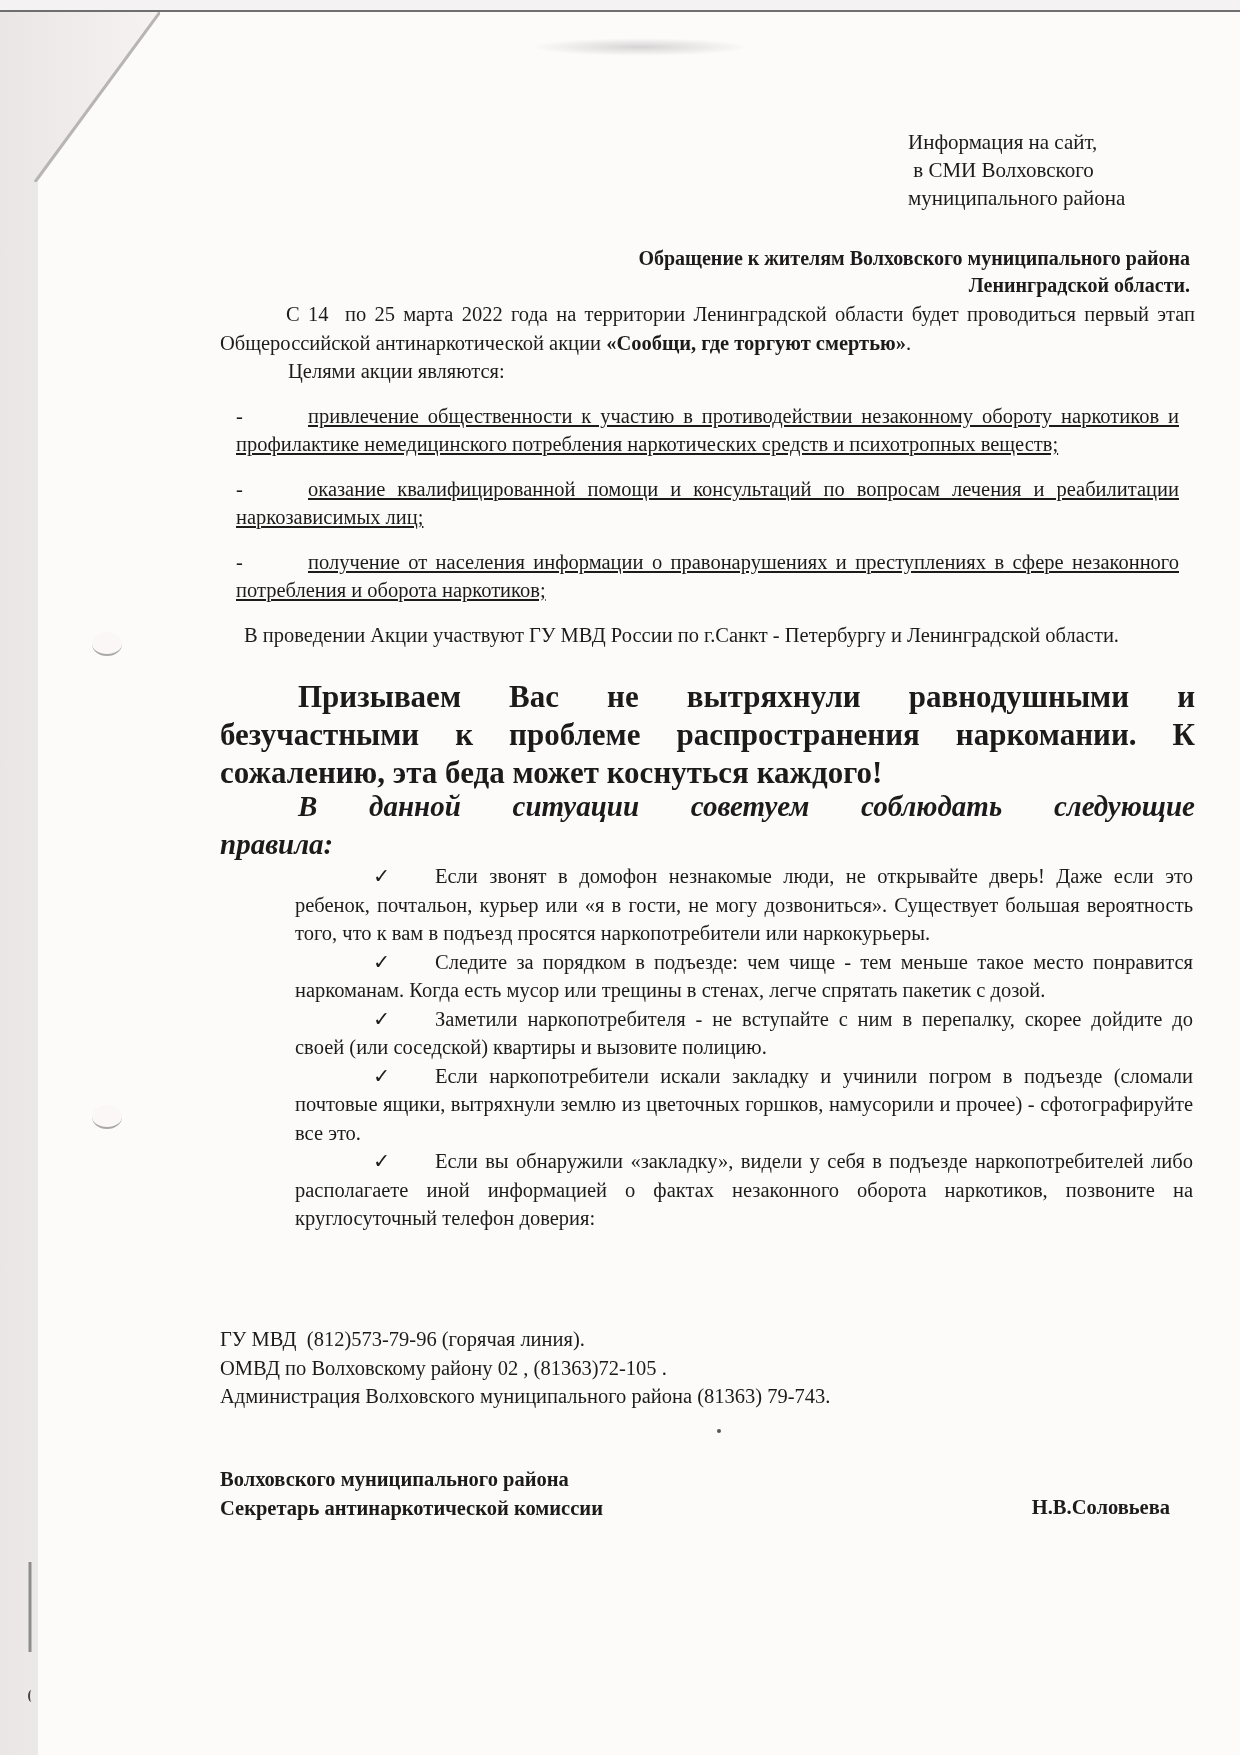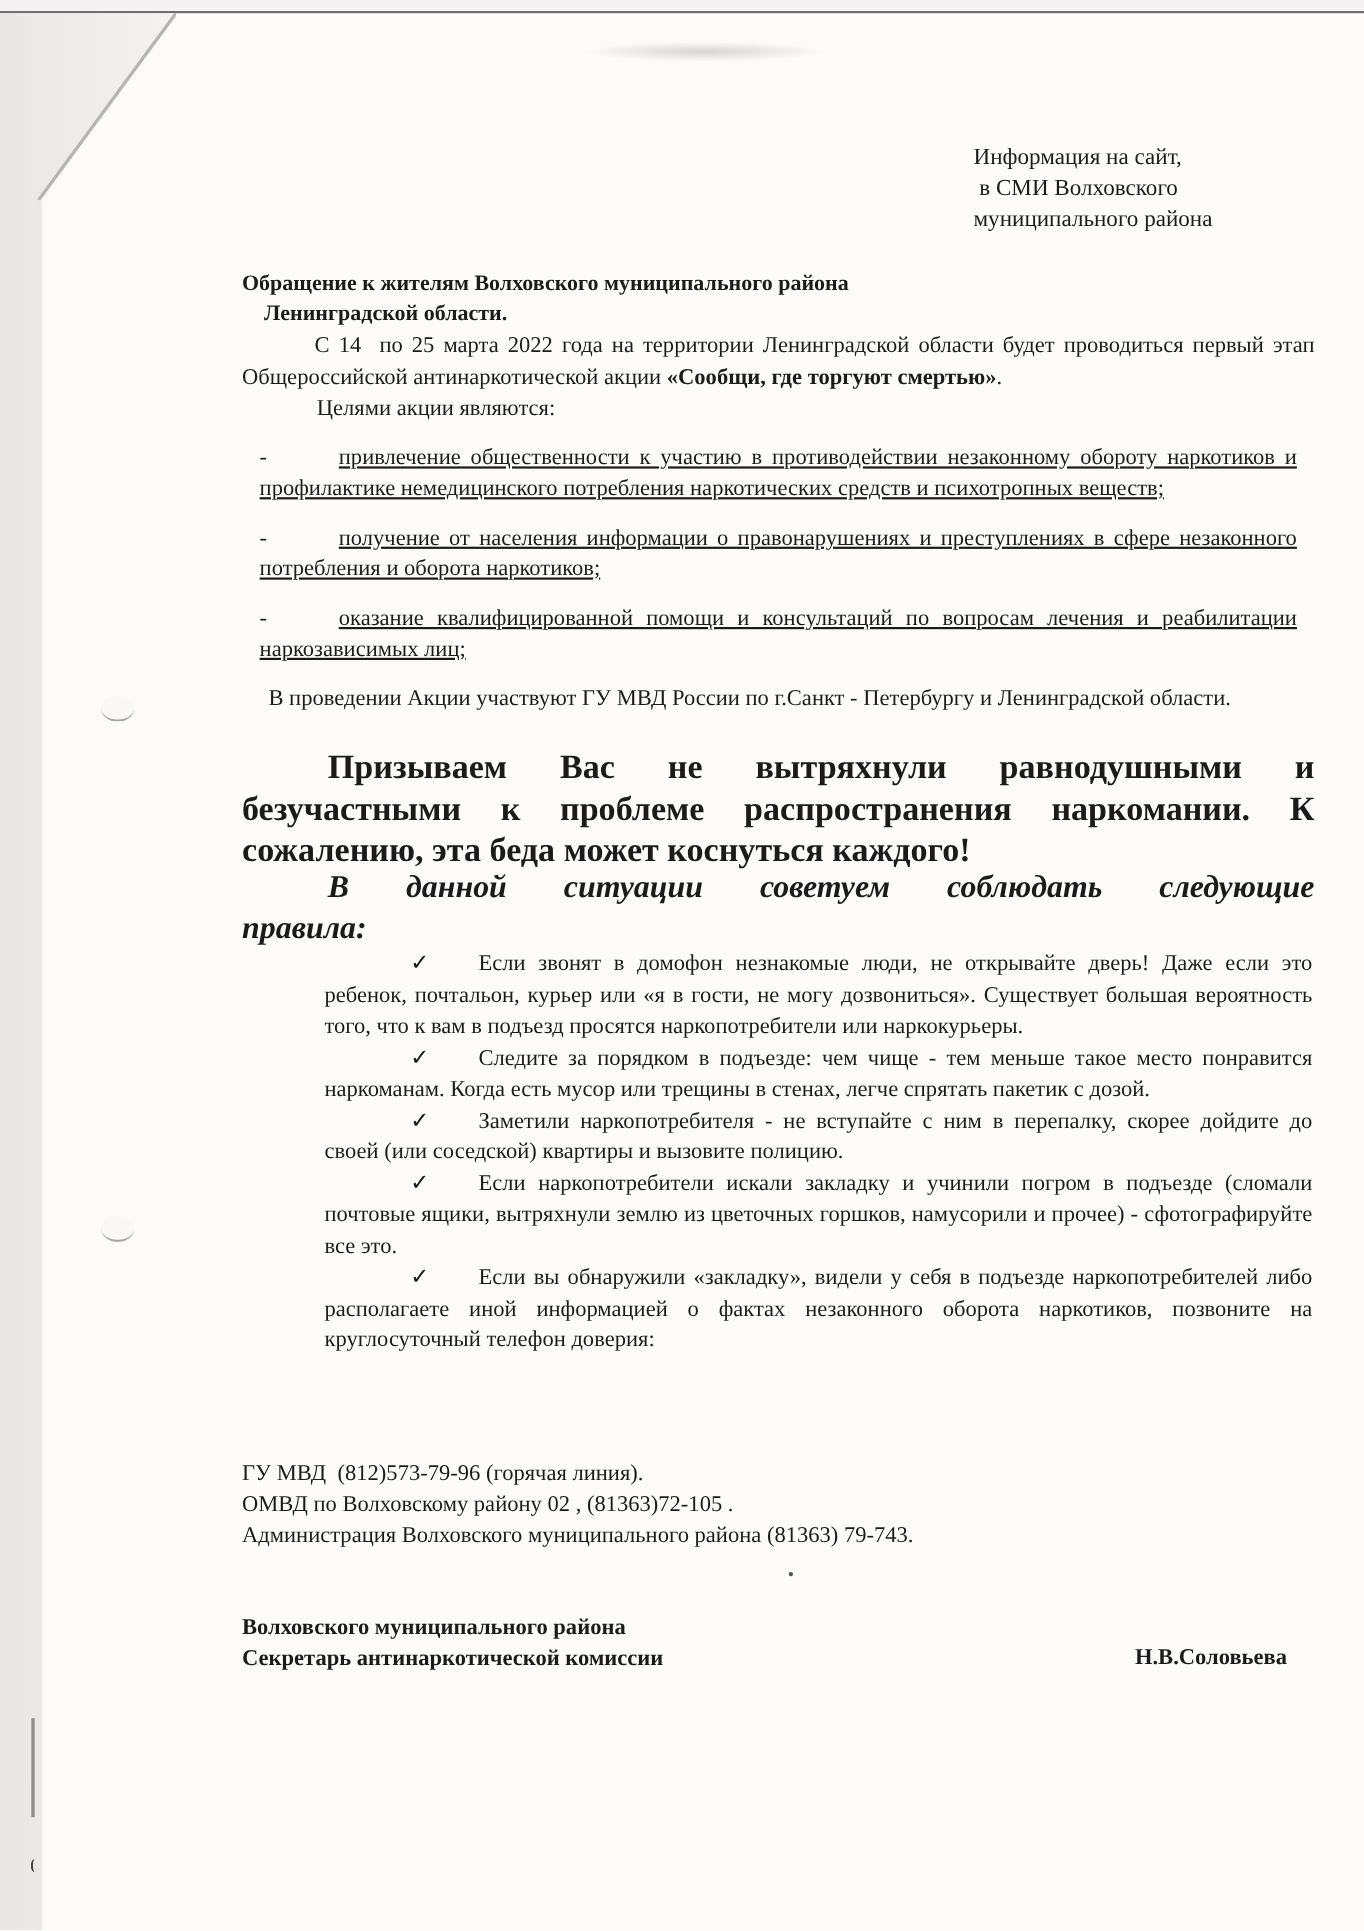--- a/index.html
+++ b/index.html
@@ -10,22 +10,22 @@
     color:#1b1b1b;
   }
   .topbar { position:absolute; left:0; top:0; width:1240px; height:10px; background:#f4f2f2; border-bottom:2px solid #6f6f6f; }
   .fold { position:absolute; left:0; top:12px; width:160px; height:1743px; }
   .fold svg { width:100%; height:100%; }
   .hole { position:absolute; width:30px; height:22px; border-radius:50%; border-bottom:2px solid #a9a6a6; background:#fbf7f7; }
   .speck { position:absolute; background:#555; border-radius:50%; }
   .blur { position:absolute; left:530px; top:38px; width:220px; height:18px; background:radial-gradient(ellipse at center, rgba(140,140,140,.35), rgba(255,255,255,0) 70%); }
 
   .header-note { position:absolute; left:885px; top:128px; font-size:21px; line-height:28px; }
-  .header-note div { white-space:nowrap; }
-  .title { position:absolute; left:220px; top:245px; width:970px; text-align:left; font-weight:bold; font-size:20px; line-height:27px; }
+  .header-note div { white-space:nowrap;margin-left:23px; }
+  .title { position:absolute; left:220px; top:245px; width:970px; text-align:right; font-weight:bold; font-size:20px; line-height:27px; }
   .title .l2 { padding-left:20px; }
 
   .body { position:absolute; left:220px; width:975px; font-size:20.5px; line-height:28.5px; text-align:justify; }
   .para { margin:0; text-indent:66px; text-align:justify; }
   .bold { font-weight:bold; }
   .goals-head { margin:0; text-indent:68px; }
   .dash-item { margin:16px; text-align:justify; text-indent:0;text-decoration:underline; }
   .dash-item .dash { display:inline-block; width:72px; }
   .callout { position:absolute; left:220px; top:678px; width:975px; font-weight:bold; font-size:31px; line-height:38px; text-align:justify; }
   .callout .first { text-indent:78px; text-align-last:justify; }
@@ -73,22 +73,22 @@
   <div>Обращение к жителям Волховского муниципального района</div>
   <div class="l2">Ленинградской области.</div>
 </div>
 
 <div class="body" style="top:300px;">
   <p class="para">
     <span style="white-space:pre-wrap;">С 14  по 25 марта 2022 года на территории Ленинградской области будет проводиться первый этап Общероссийской антинаркотической акции </span><span class="bold">«Сообщи, где торгуют смертью»</span><span>.</span>
   </p>
   <p class="goals-head">Целями акции являются:</p>
   <p class="dash-item"><span class="dash">-</span><span>привлечение общественности к участию в противодействии незаконному обороту наркотиков и профилактике немедицинского потребления наркотических средств и психотропных веществ;</span></p>
+  <p class="dash-item"><span class="dash">-</span><span>оказание квалифицированной помощи и консультаций по вопросам лечения и реабилитации наркозависимых лиц;</span></p>
   <p class="dash-item"><span class="dash">-</span><span>получение от населения информации о правонарушениях и преступлениях в сфере незаконного потребления и оборота наркотиков;</span></p>
-  <p class="dash-item"><span class="dash">-</span><span>оказание квалифицированной помощи и консультаций по вопросам лечения и реабилитации наркозависимых лиц;</span></p>
   <p class="para" style="text-indent:24px;">В проведении Акции участвуют ГУ МВД России по г.Санкт - Петербургу и Ленинградской области.</p>
 </div>
 
 <div class="callout">
   <div class="first">Призываем Вас не вытряхнули равнодушными и</div>
   <div>безучастными к проблеме распространения наркомании. К сожалению, эта беда может коснуться каждого!</div>
 </div>
 
 <div class="advice">
   <div class="first">В данной ситуации советуем соблюдать следующие</div>

